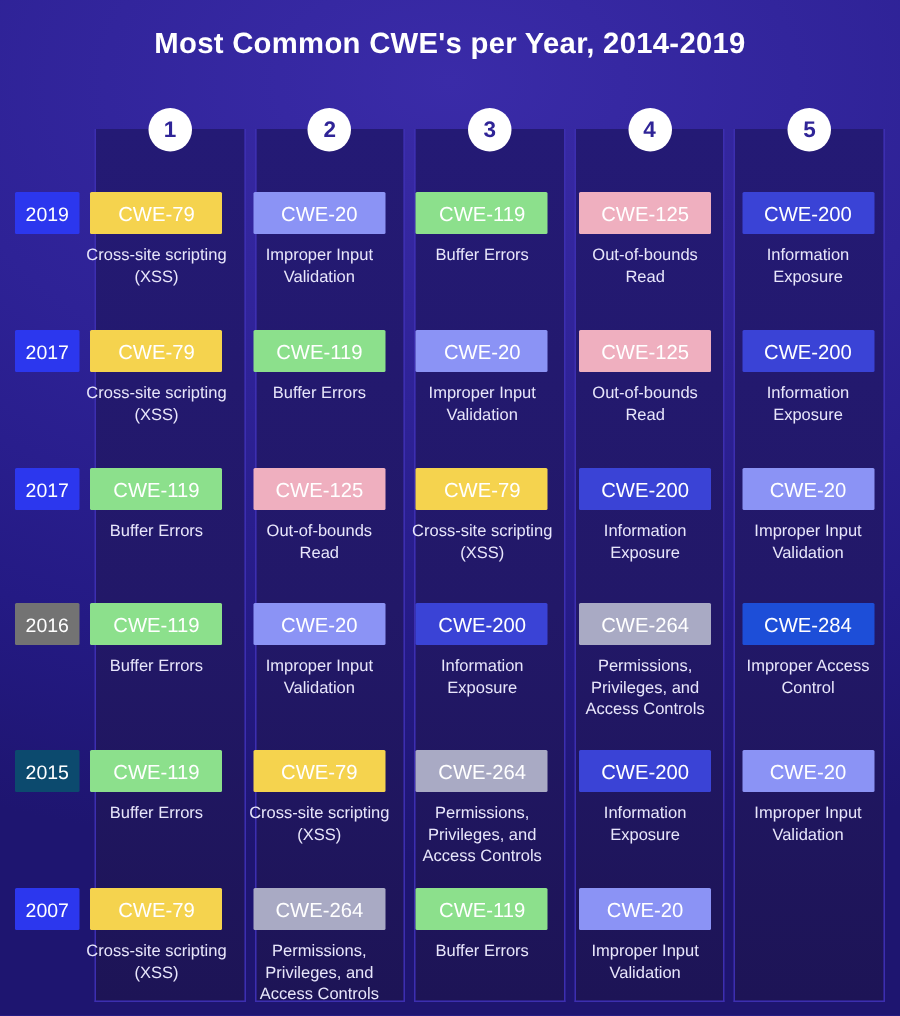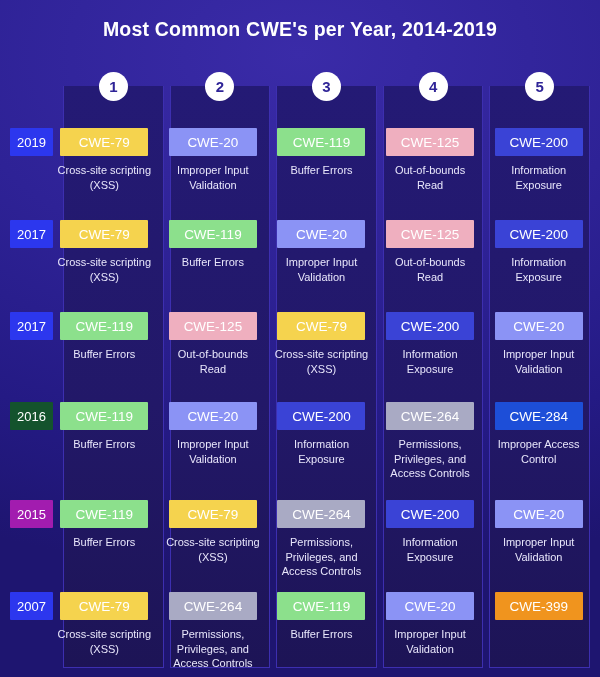--- a/index.html
+++ b/index.html
@@ -273,21 +273,21 @@
             <div class="desc">Information Exposure</div>
           </div>
           <div class="cell">
             <div class="chip" style="background: rgb(139, 147, 245);">CWE-20</div>
             <div class="desc">Improper Input Validation</div>
           </div>
         </div>
       </div>
       <div class="row h4">
         <div class="year-cell">
-          <div class="year-badge" style="background: #14532d;">2016</div>
+          <div class="year-badge" style="background: #737373;">2016</div>
         </div>
         <div class="cells">
           <div class="cell">
             <div class="chip" style="background: rgb(140, 224, 140);">CWE-119</div>
             <div class="desc">Buffer Errors</div>
           </div>
           <div class="cell">
             <div class="chip" style="background: rgb(139, 147, 245);">CWE-20</div>
             <div class="desc">Improper Input Validation</div>
           </div>
@@ -300,21 +300,21 @@
             <div class="desc">Permissions, Privileges, and Access Controls</div>
           </div>
           <div class="cell">
             <div class="chip" style="background: #1d4ed8;">CWE-284</div>
             <div class="desc">Improper Access Control</div>
           </div>
         </div>
       </div>
       <div class="row h5">
         <div class="year-cell">
-          <div class="year-badge" style="background: #a21caf;">2015</div>
+          <div class="year-badge" style="background: #0c4a6e;">2015</div>
         </div>
         <div class="cells">
           <div class="cell">
             <div class="chip" style="background: rgb(140, 224, 140);">CWE-119</div>
             <div class="desc">Buffer Errors</div>
           </div>
           <div class="cell">
             <div class="chip" style="background: rgb(245, 211, 78);">CWE-79</div>
             <div class="desc">Cross-site scripting (XSS)</div>
           </div>
@@ -347,19 +347,18 @@
           </div>
           <div class="cell">
             <div class="chip" style="background: rgb(140, 224, 140);">CWE-119</div>
             <div class="desc">Buffer Errors</div>
           </div>
           <div class="cell">
             <div class="chip" style="background: rgb(139, 147, 245);">CWE-20</div>
             <div class="desc">Improper Input Validation</div>
           </div>
           <div class="cell">
-            <div class="chip" style="background: rgb(240, 148, 30);">CWE-399</div>
           </div>
         </div>
       </div>
     </div>
 
 </div>
 
 </body></html>

